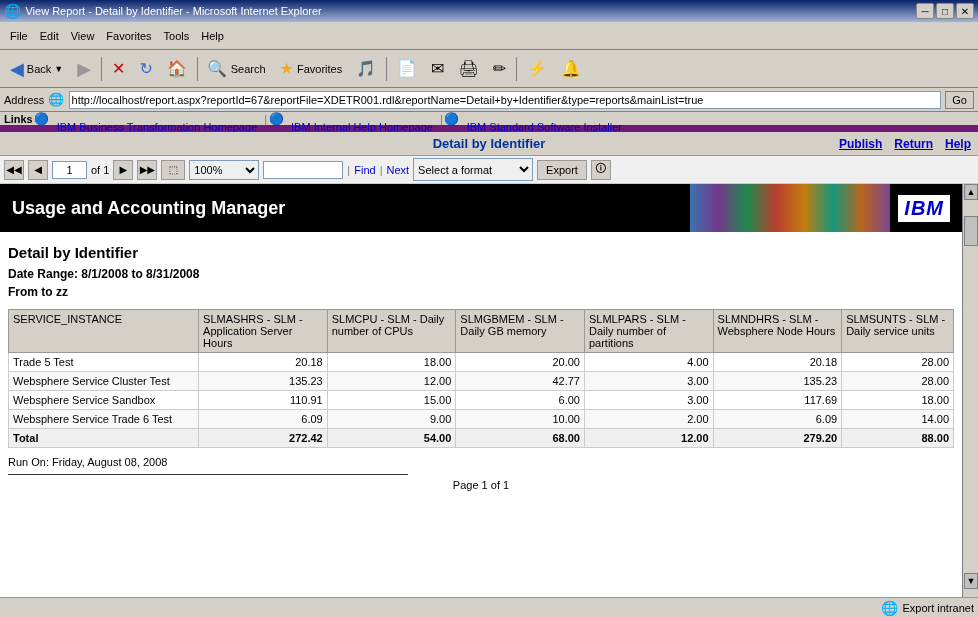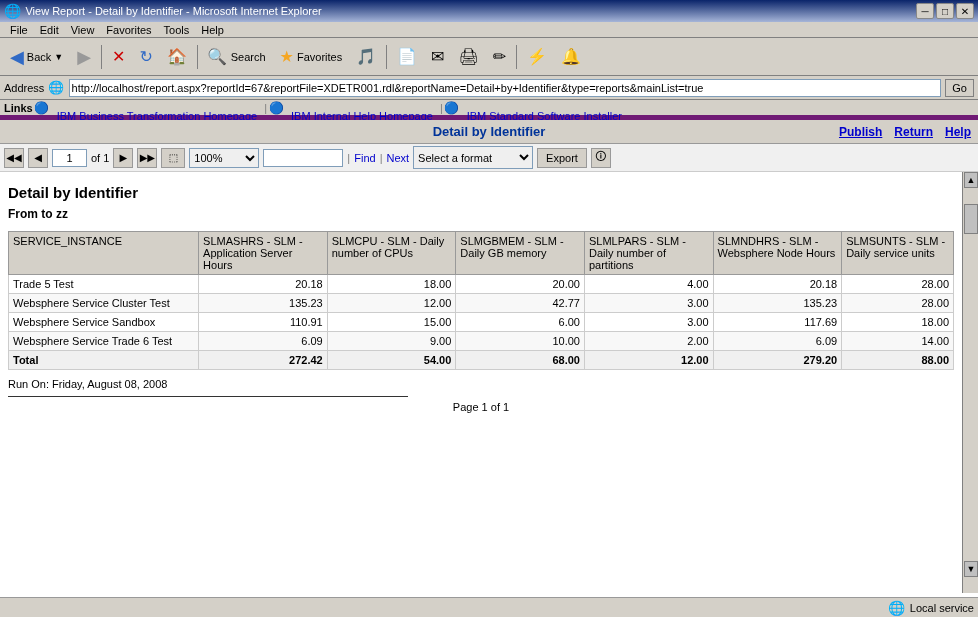--- a/index.html
+++ b/index.html
@@ -26,21 +26,21 @@
       border-radius: 2px;
       font-size: 10px;
       cursor: pointer;
       display: flex; align-items: center; justify-content: center;
       color: black;
     }
 
     
     .menu-bar {
       background: #d4d0c8;
-      height: 16px;
+      height: 28px;
       display: flex;
       align-items: center;
       padding: 0 4px;
       font-size: 11px;
       border-bottom: 1px solid #808080;
     }
     .menu-item { padding: 2px 6px; cursor: pointer; }
 
     
     .toolbar {
@@ -94,21 +94,21 @@
 
     
     .links-bar {
       background: #d4d0c8;
       height: 20px;
       display: flex;
       align-items: center;
       padding: 0 4px;
       gap: 2px;
       font-size: 11px;
-      border-bottom: 5px solid #701a75;
+      border-bottom: 7px solid #701a75;
     }
     .links-label { font-size: 11px; font-weight: bold; }
     .link-item {
       display: flex; align-items: center; gap: 2px;
       padding: 1px 4px;
       cursor: pointer;
       color: #0000cc;
       font-size: 11px;
       border: 1px solid transparent;
       margin-top: 16px;
@@ -436,23 +436,31 @@
       <option>Excel</option>
       <option>Word</option>
     </select>
     <button class="export-btn">Export</button>
     <button class="info-btn">🛈</button>
   </div>
 
   <div class="scrollable-content">
     <div style="position:absolute;top:0;left:0;right:16px;bottom:16px;overflow:hidden;">
 
+      <div class="ibm-banner">
+        <span class="ibm-banner-title">Usage and Accounting Manager</span>
+        <div class="ibm-banner-right">
+          <div class="ibm-colors"></div>
+          <span class="ibm-logo" style="background:white;padding:2px 6px;font-style:italic;color:#0000cc;font-weight:bold;font-size:20px;">IBM</span>
+        </div>
+      </div>
 
       <div class="report-body">
         <div class="report-heading">Detail by Identifier</div>
+        <div class="report-date">Date Range: 8/1/2008 to 8/31/2008</div>
         <div class="report-filter">From to zz</div>
 
         <table class="report-table">
           <thead>
             <tr>
               <th style="width:170px;">SERVICE_INSTANCE</th>
               <th style="width:115px;">SLMASHRS - SLM - Application Server Hours</th>
               <th style="width:115px;">SLMCPU - SLM - Daily number of CPUs</th>
               <th style="width:115px;">SLMGBMEM - SLM - Daily GB memory</th>
               <th style="width:115px;">SLMLPARS - SLM - Daily number of partitions</th>
@@ -525,15 +533,15 @@
       <div style="width:16px;height:14px;background:#c0c0c0;border:1px solid #808080;display:inline-flex;align-items:center;justify-content:center;font-size:9px;">◀</div>
       <div style="position:absolute;right:0;top:0;width:16px;height:14px;background:#c0c0c0;border:1px solid #808080;display:flex;align-items:center;justify-content:center;font-size:9px;">▶</div>
     </div>
   </div>
 </div>
 
 <div class="status-bar">
   <span></span>
   <div class="status-right">
     <span style="font-size:14px;">🌐</span>
-    <span>Local service</span>
+    <span>Export intranet</span>
   </div>
 </div>
 
 </body></html>

